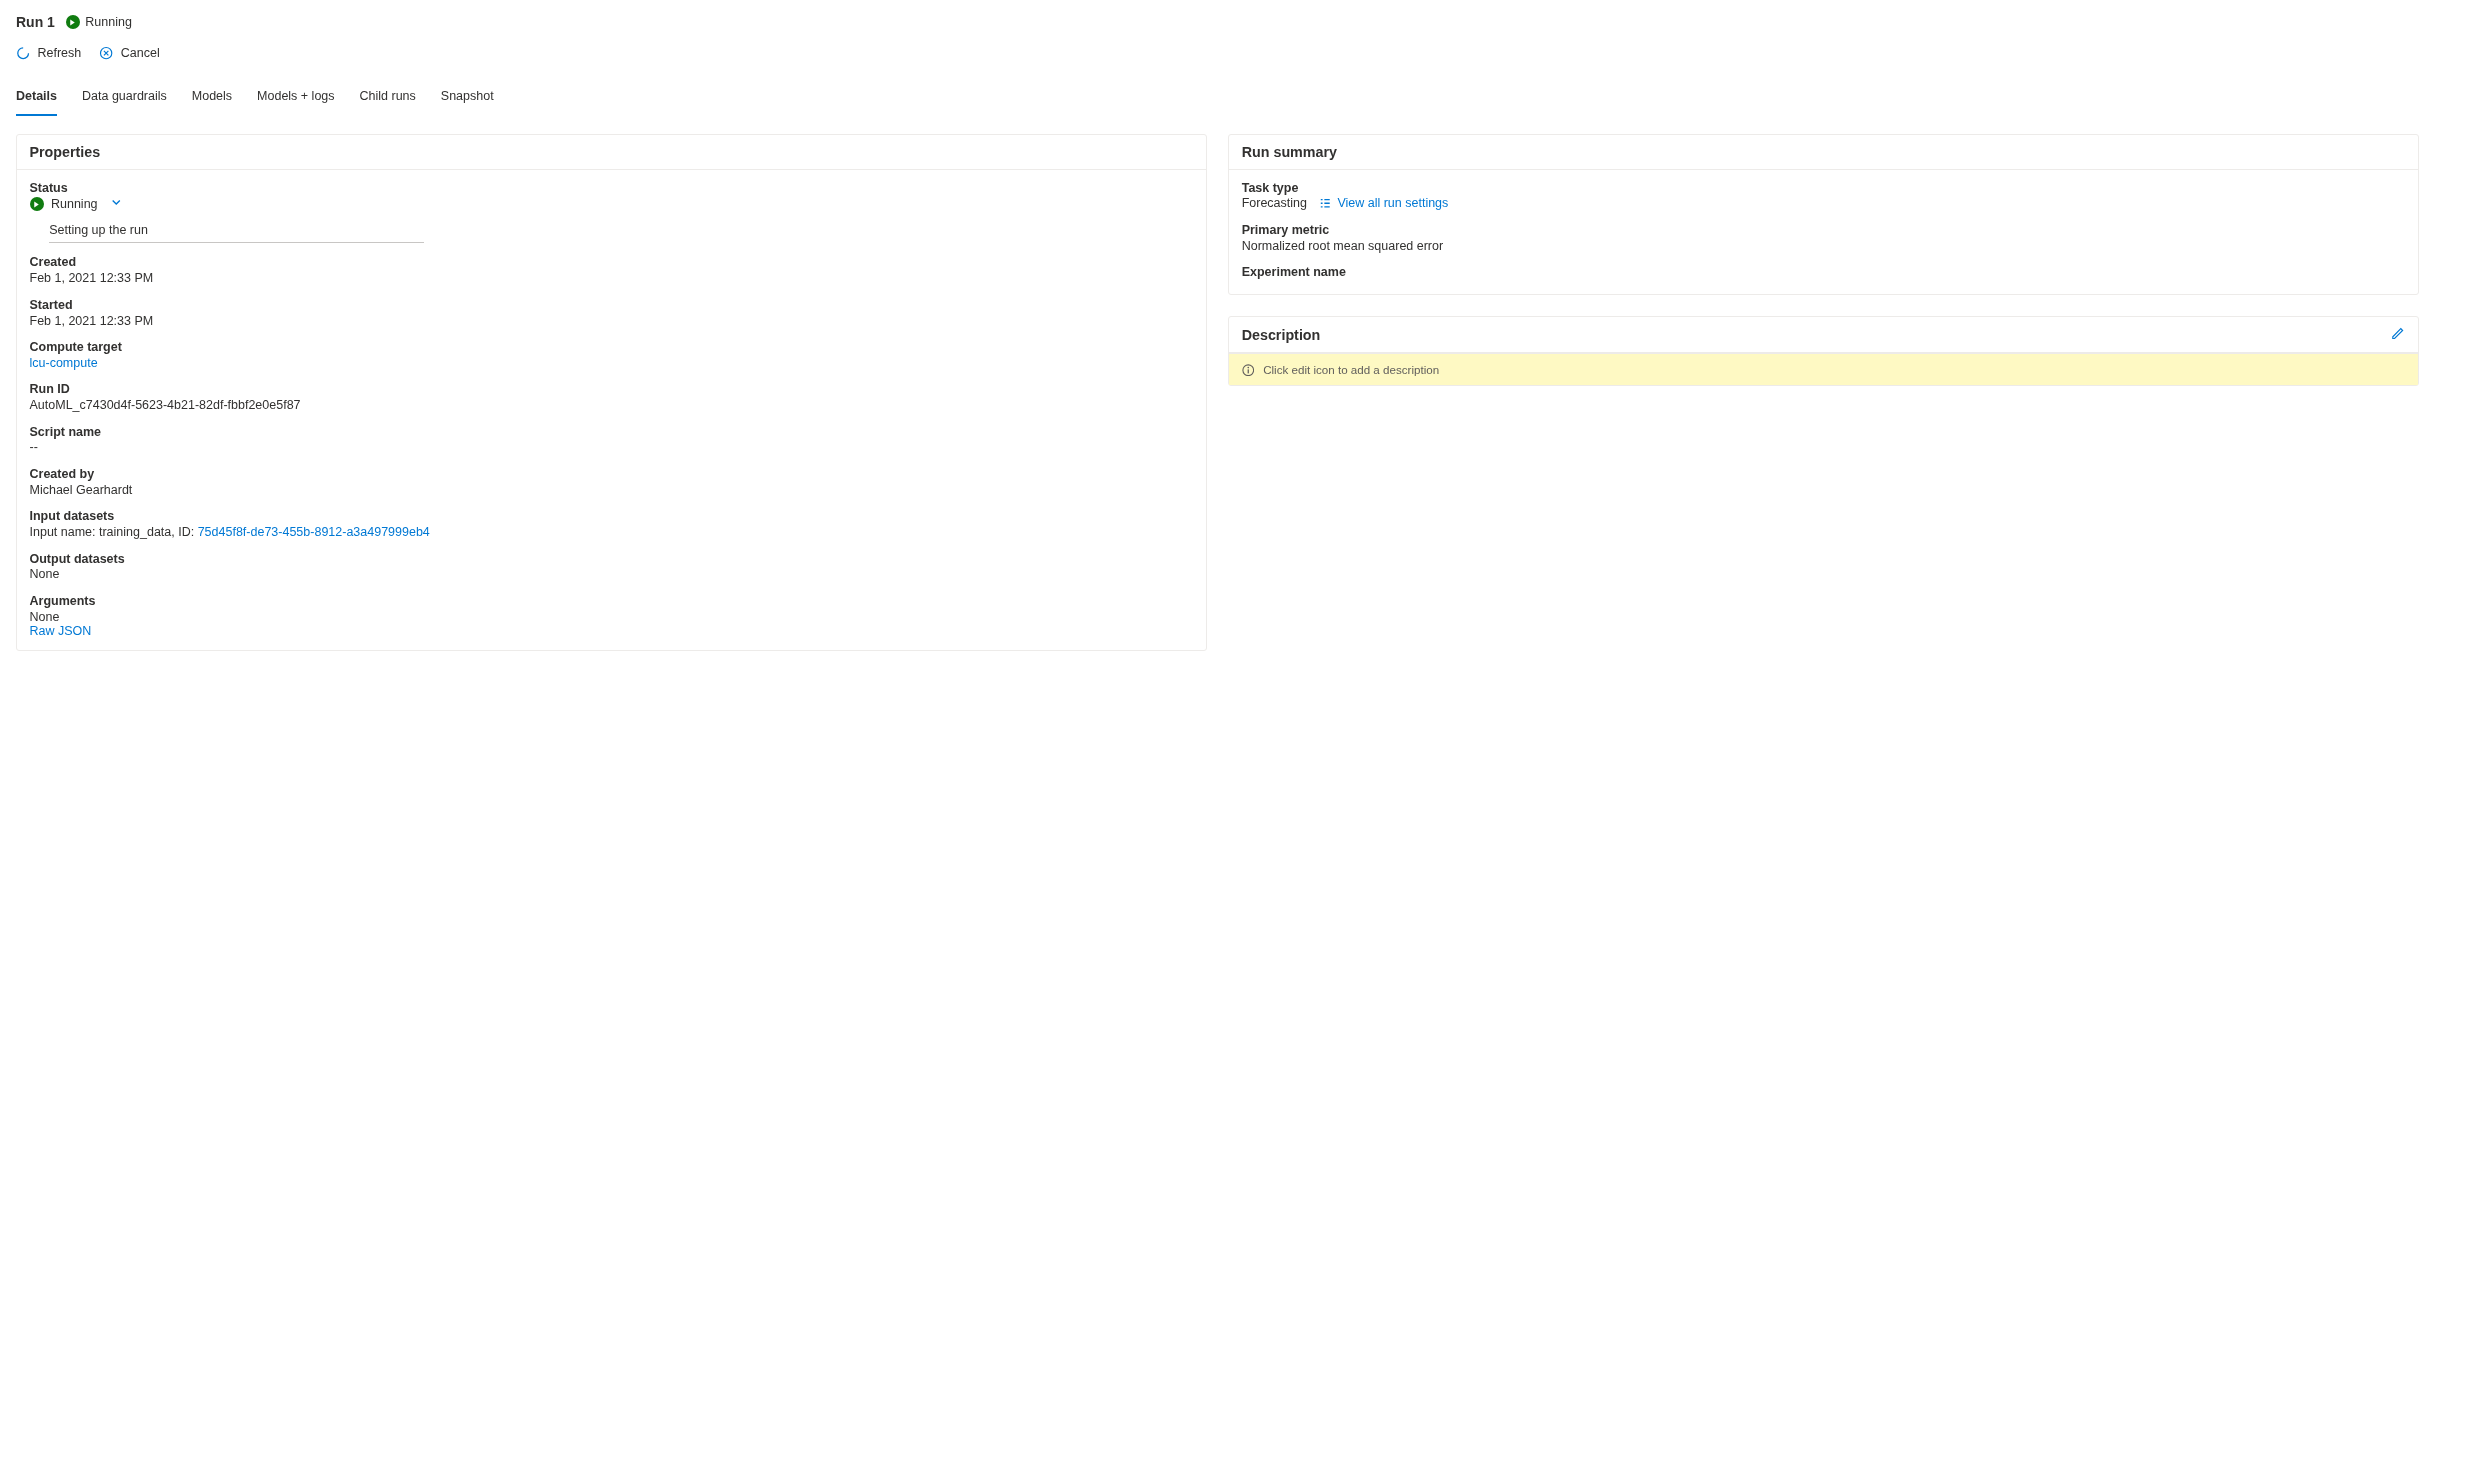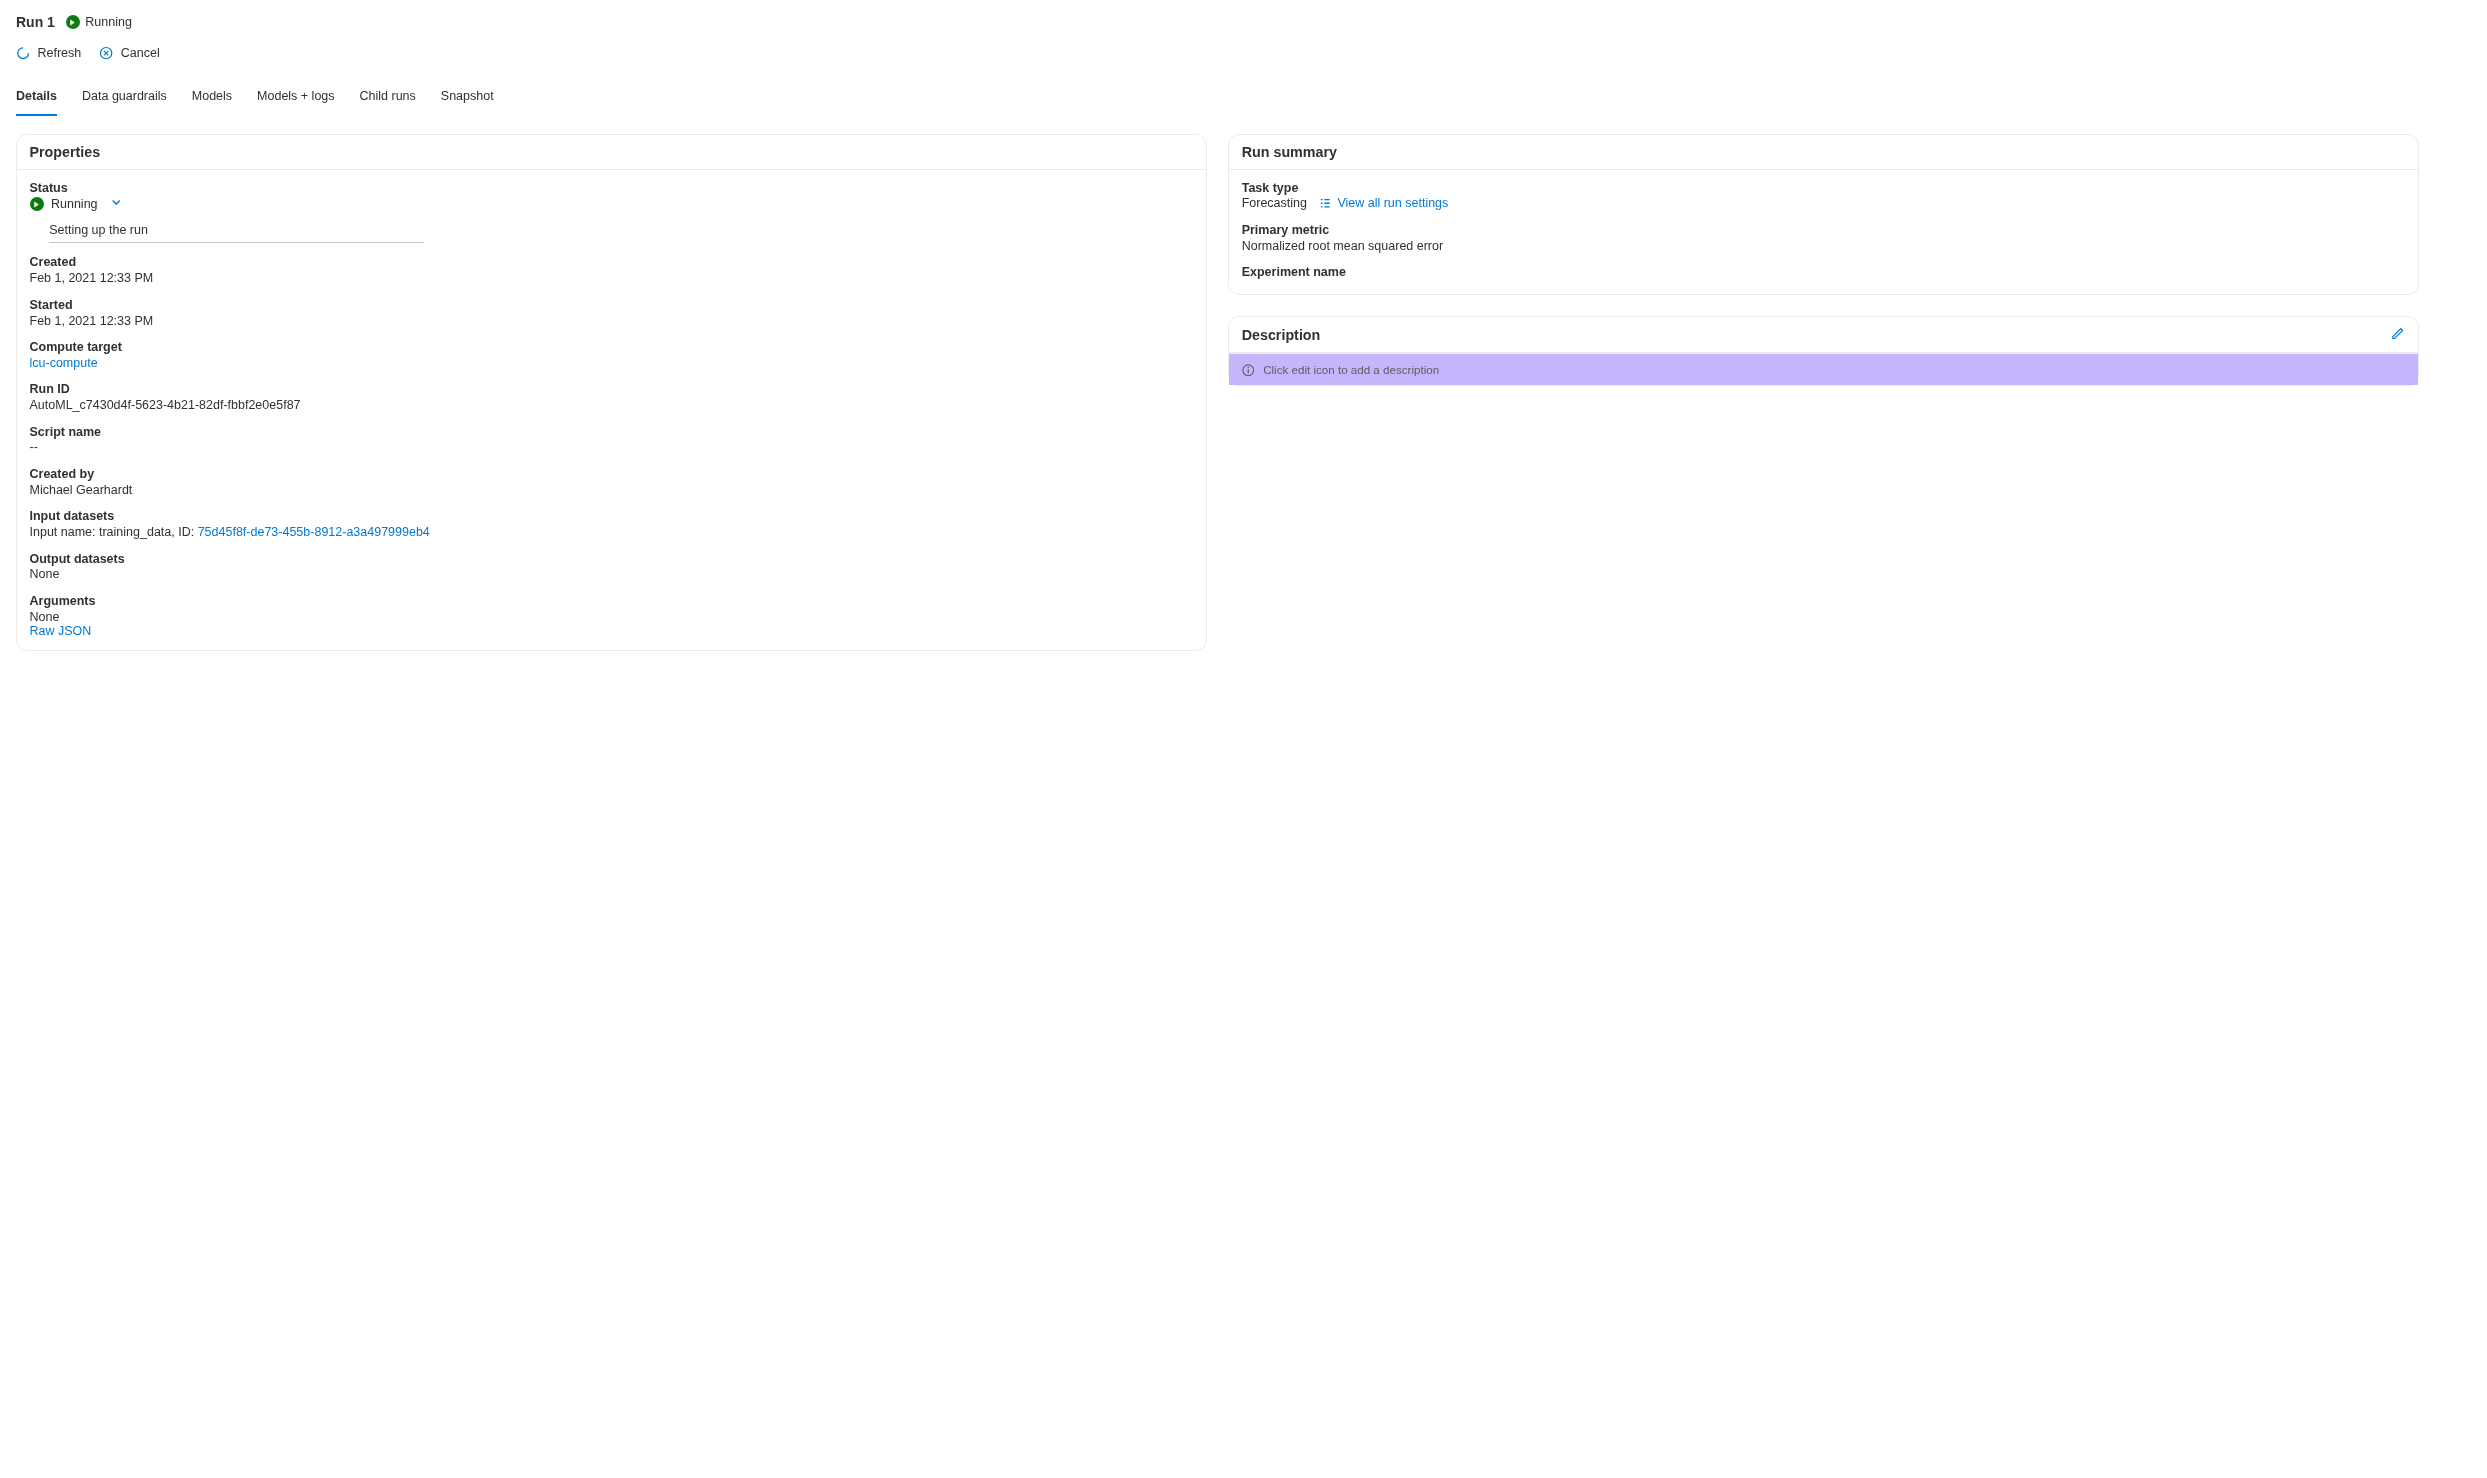--- a/index.html
+++ b/index.html
@@ -74,21 +74,21 @@
   }
   .columns {
     display: flex;
     gap: 21.5px;
     align-items: flex-start;
   }
   .col-left { flex: 0 0 48.5%; }
   .col-right { flex: 0 0 48.5%; }
   .card {
     border: 0.9px solid #edebe9;
-    border-radius: 11px;
+    border-radius: 3px;
     margin-bottom: 21.5px;
   }
   .card-header {
     padding: 9px 12.5px;
     border-bottom: 0.9px solid #edebe9;
     font-size: 14.3px;
     font-weight: 600;
     display: flex;
     align-items: center;
     justify-content: space-between;
@@ -141,21 +141,21 @@
   }
   .mini-icon-link {
     display: inline-flex;
     align-items: center;
     gap: 5.4px;
     color: #0078d4;
     cursor: pointer;
     font-size: 12.5px;
   }
   .desc-placeholder {
-    background: #c4b5fd;
+    background: #fef9c3;
     border-top: 0.9px solid #edebe9;
     padding: 9px 12.5px;
     display: flex;
     align-items: center;
     gap: 9px;
     color: #605e5c;
     font-size: 11.6px;
   }
   .edit-icon {
     color: #0078d4;

